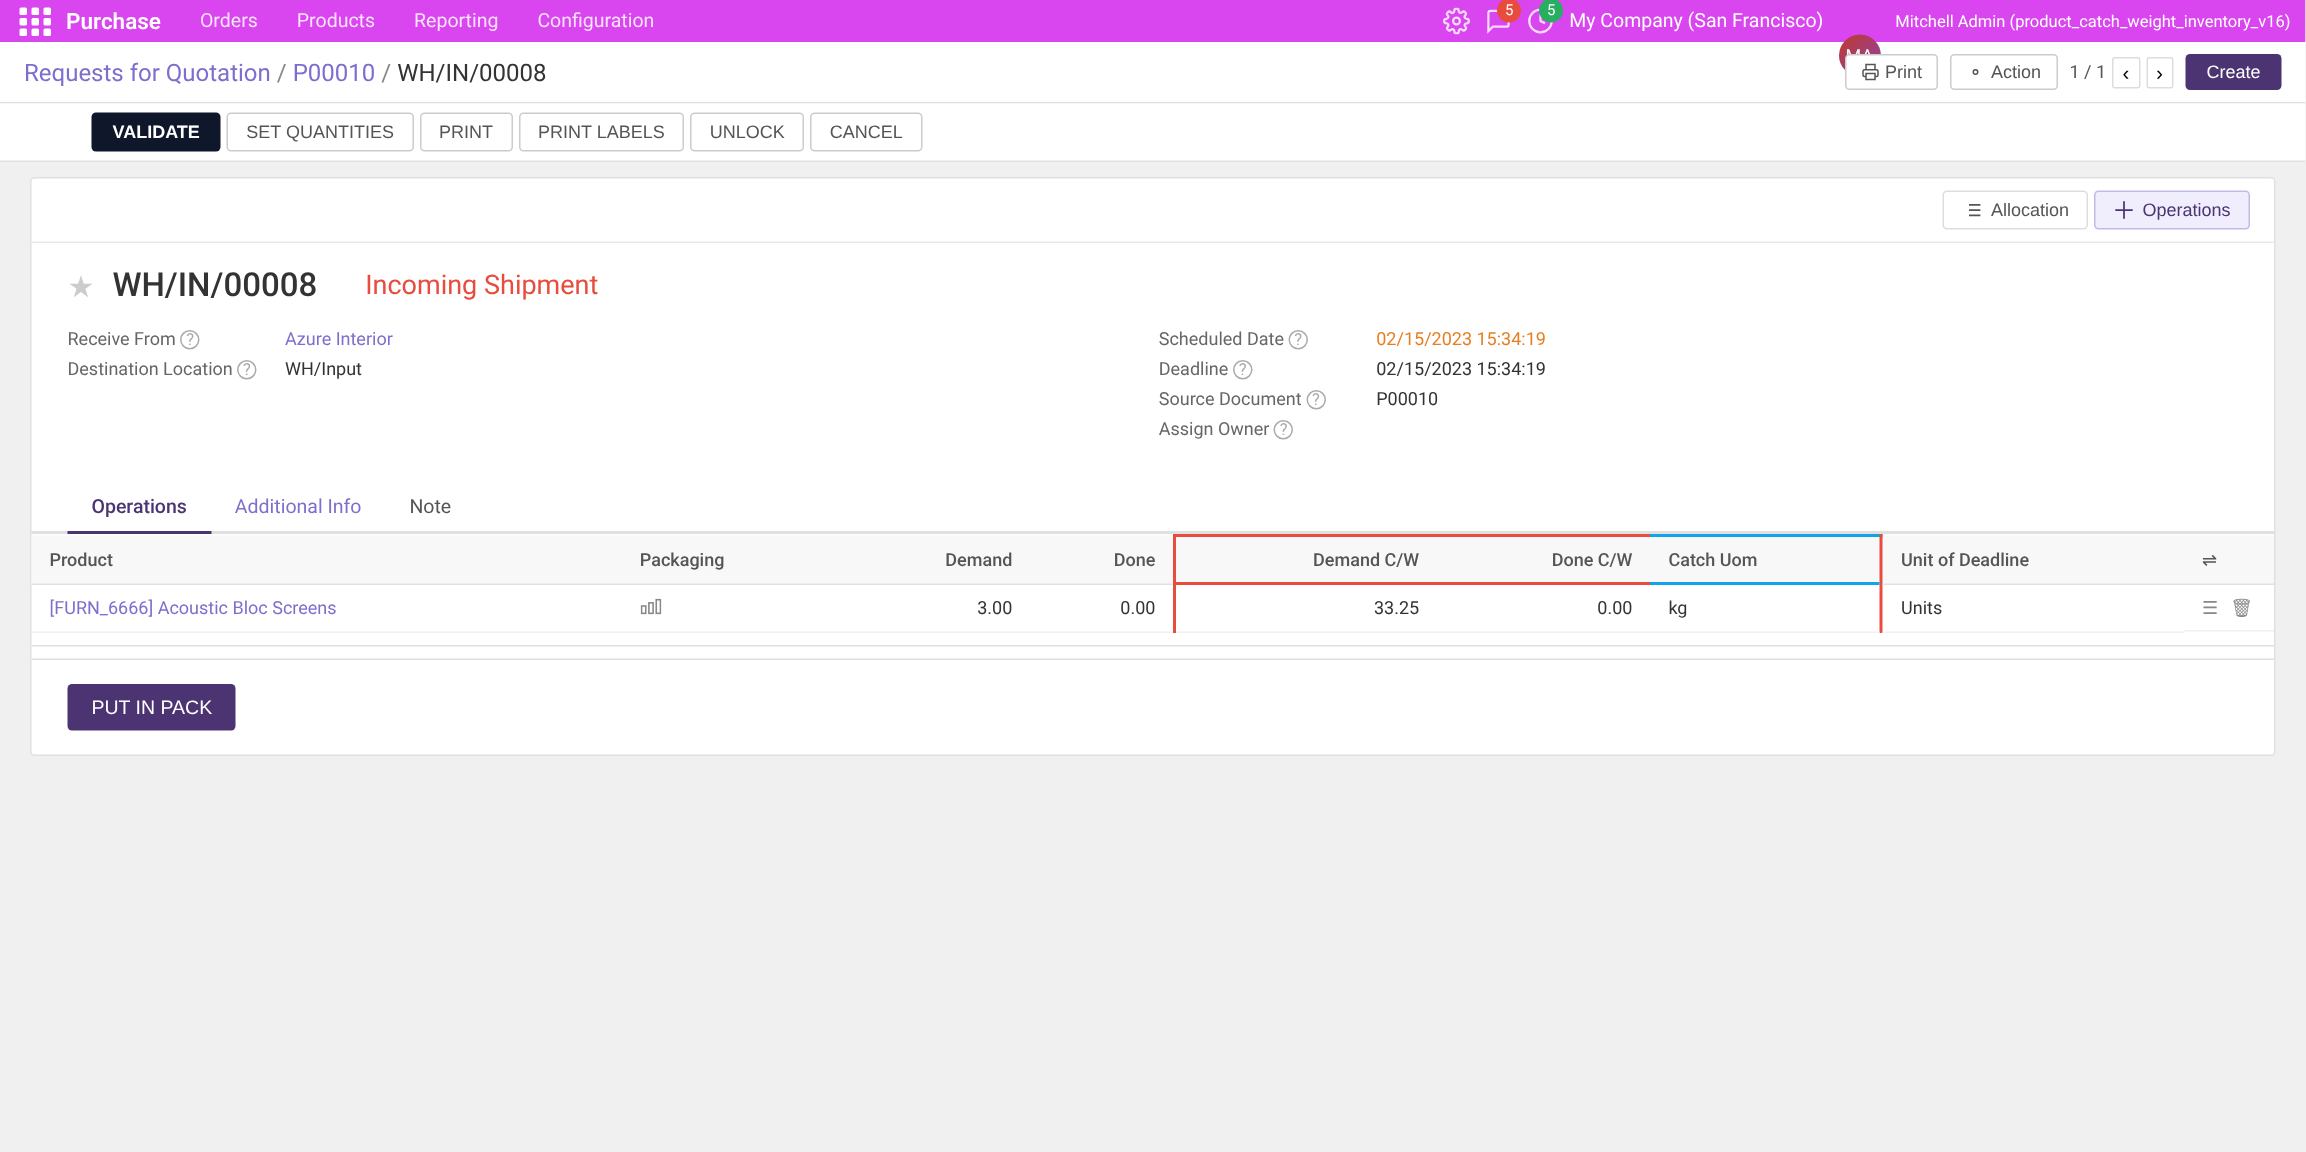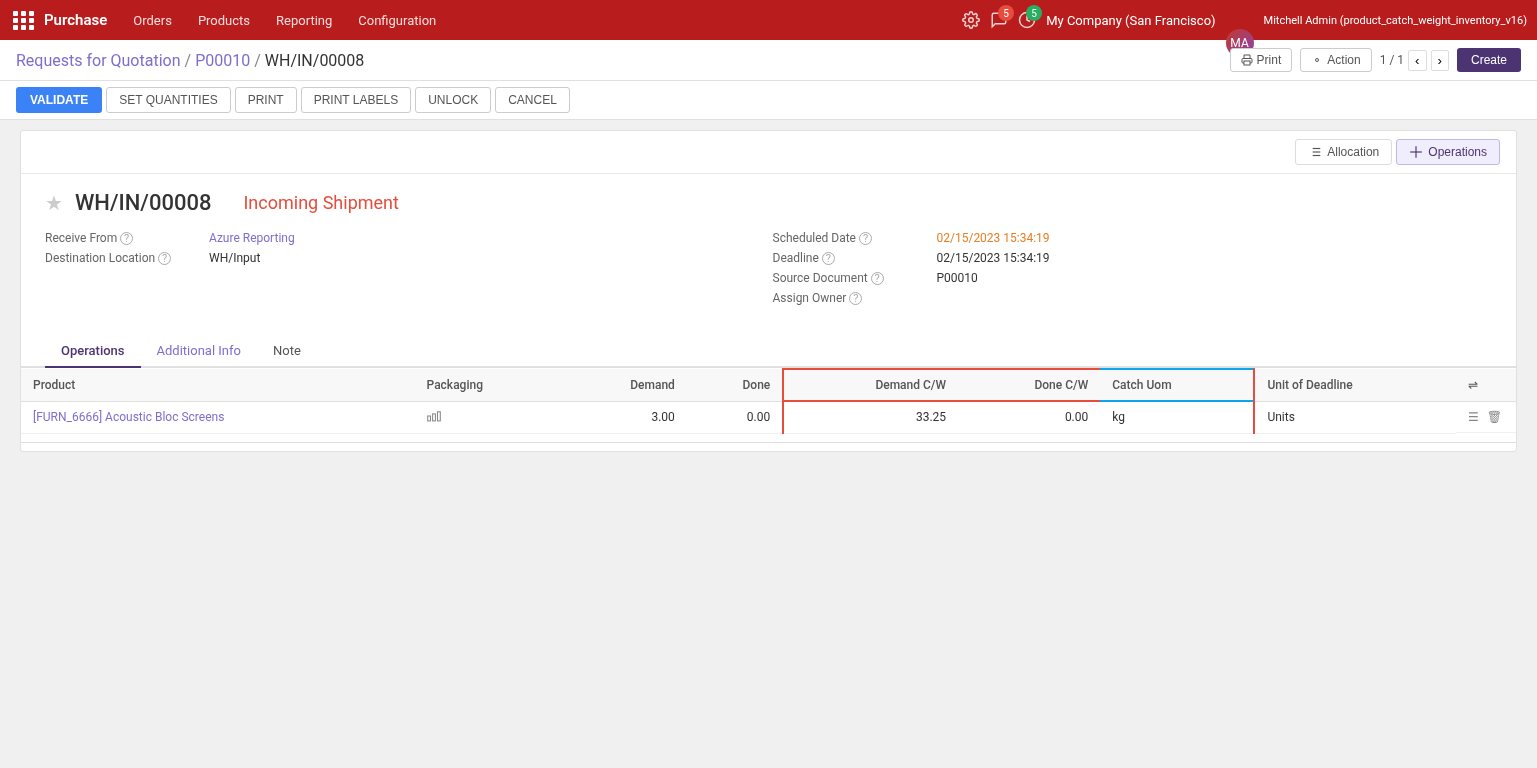--- a/index.html
+++ b/index.html
@@ -1,22 +1,22 @@
 <!DOCTYPE html>
 <html><head>
   <meta charset="utf-8">
   <style>
     * { box-sizing: border-box; margin: 0; padding: 0; }
     body { font-family: -apple-system, BlinkMacSystemFont, 'Segoe UI', Roboto, sans-serif; font-size: 13px; background: #f0f0f0; color: #333; }
 
     
     .top-nav {
-      background: #b91c1c;
-      color: white;
-      height: 40px;
+      background: #d946ef;
+      color: white;
+      height: 28px;
       display: flex;
       align-items: center;
       padding: 0 10px;
       gap: 6px;
     }
     .top-nav .apps-icon {
       width: 28px; height: 28px;
       display: flex; align-items: center; justify-content: center;
       cursor: pointer;
     }
@@ -121,28 +121,29 @@
     
     .action-bar {
       background: white;
       padding: 6px 16px;
       display: flex;
       align-items: center;
       gap: 4px;
       border-bottom: 1px solid #e0e0e0;
     }
     .btn-validate {
-      background: #3b82f6;
+      background: #0f172a;
       color: white;
       border: none;
       padding: 6px 14px;
       border-radius: 3px;
       cursor: pointer;
       font-size: 12px;
       font-weight: 600;
+      margin-left: 45px;
     }
     .btn-secondary {
       background: white;
       color: #555;
       border: 1px solid #ccc;
       padding: 5px 12px;
       border-radius: 3px;
       cursor: pointer;
       font-size: 12px;
     }
@@ -217,21 +218,21 @@
     .doc-type { font-size: 18px; color: #e74c3c; font-weight: 400; margin-left: 20px; }
     
     .form-fields {
       display: grid;
       grid-template-columns: 1fr 1fr;
       gap: 8px;
     }
     .field-row {
       display: flex;
       align-items: center;
-      gap: 24px;
+      gap: 5px;
       margin-bottom: 6px;
     }
     .field-label {
       font-size: 12px;
       color: #666;
       min-width: 140px;
       display: flex; align-items: center; gap: 3px;
     }
     .field-label .help-icon {
       color: #aaa;
@@ -464,21 +465,21 @@
       </div>
 
       <div class="form-fields">
 
         <div>
           <div class="field-row">
             <span class="field-label">
               <span>Receive From</span>
               <i class="help-icon">?</i>
             </span>
-            <span class="field-value link">Azure Reporting</span>
+            <span class="field-value link">Azure Interior</span>
           </div>
           <div class="field-row">
             <span class="field-label">
               <span>Destination Location</span>
               <i class="help-icon">?</i>
             </span>
             <span class="field-value">WH/Input</span>
           </div>
         </div>
 
@@ -590,14 +591,17 @@
               <span class="table-icon">☰</span>
               <span class="table-icon">🗑</span>
             </td>
           </tr>
         </tbody>
       </table>
     </div>
 
     <div style="border-top: 1px solid #e0e0e0; margin: 8px 0;"></div>
 
+    <div class="card-footer">
+      <button class="btn-put-in-pack">PUT IN PACK</button>
+    </div>
   </div>
 </div>
 
 </body></html>

